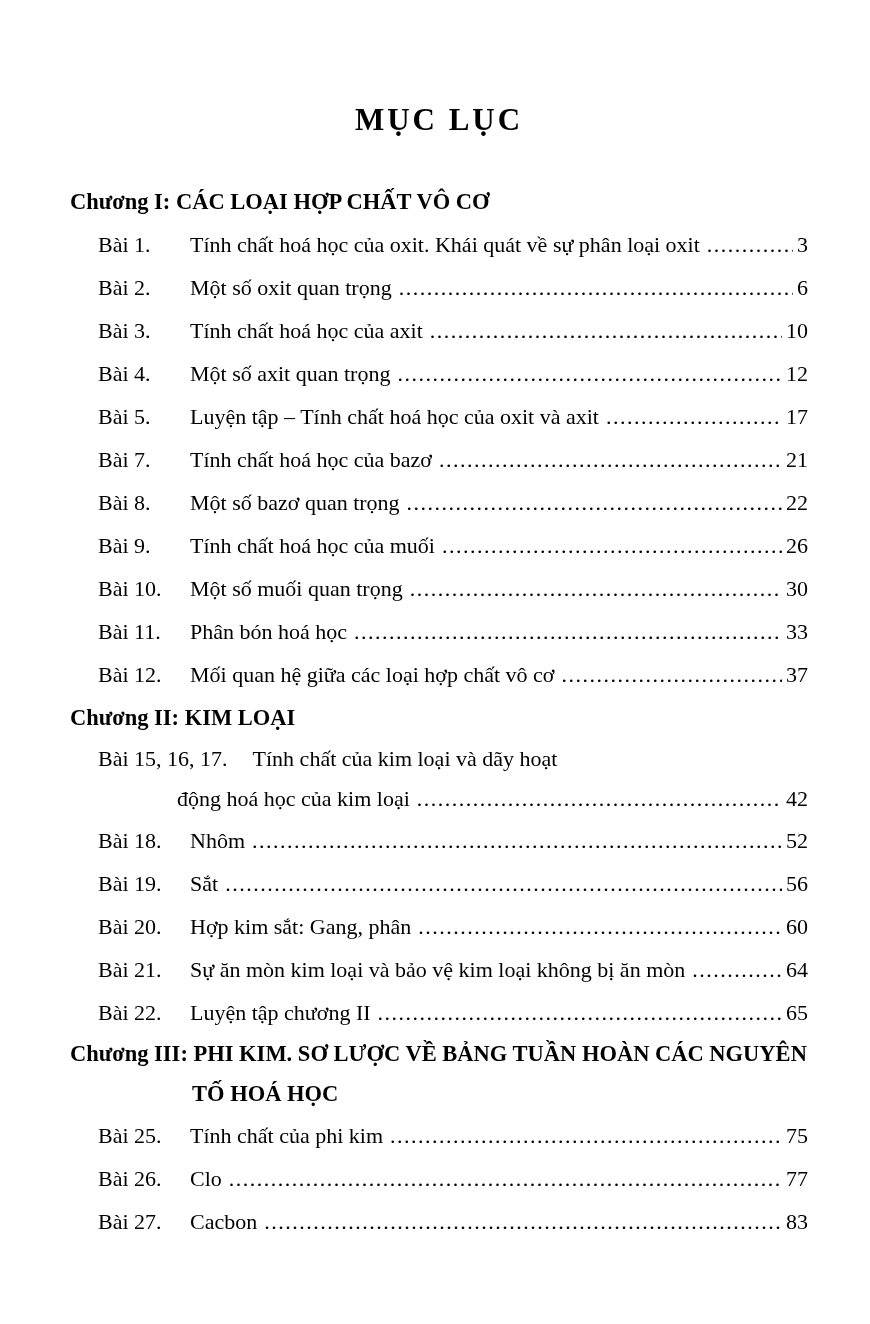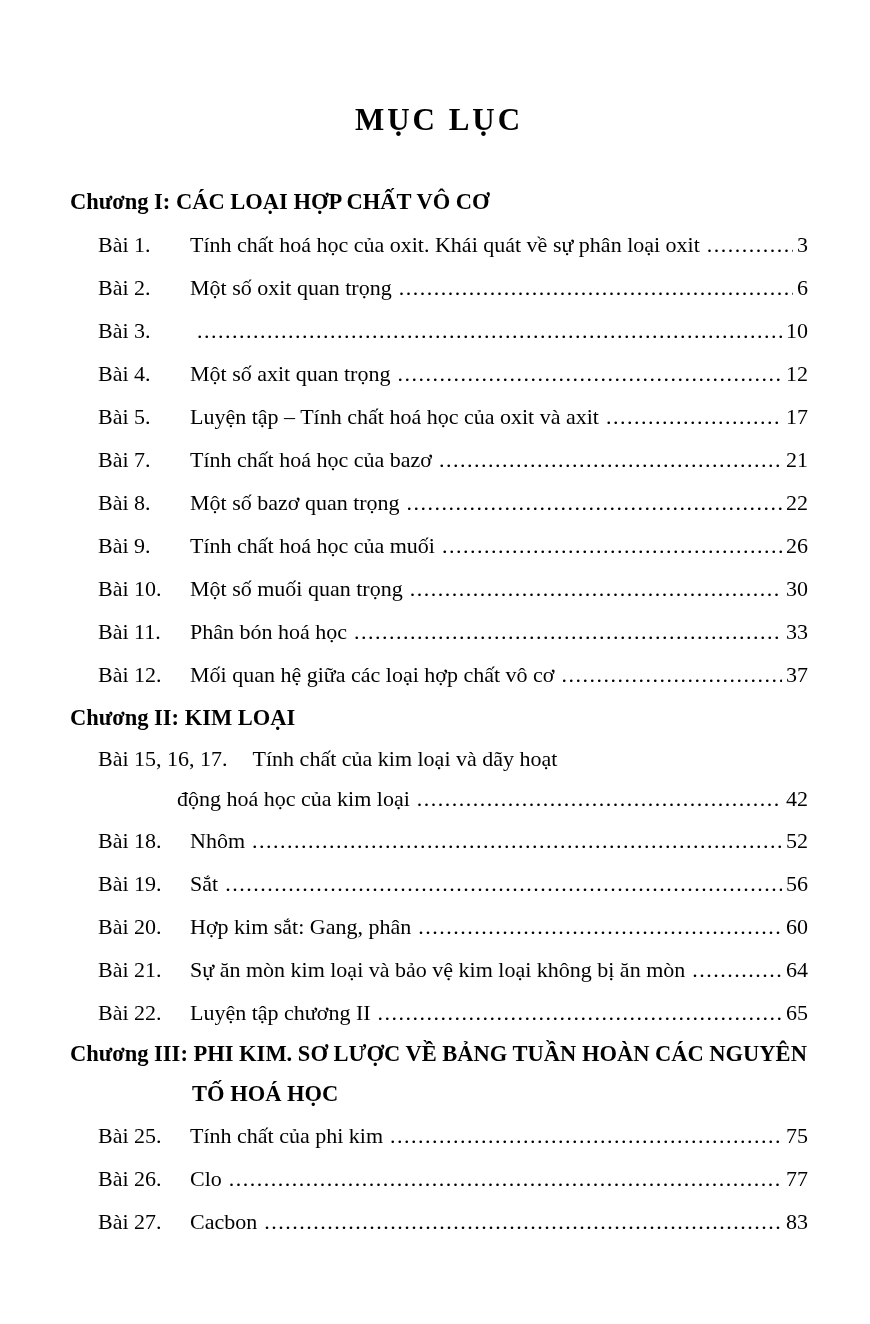--- a/index.html
+++ b/index.html
@@ -112,20 +112,21 @@
     <span class="pg">3</span>
   </div>
   <div class="toc-row">
     <span class="lbl">Bài 2.</span>
     <span class="ttl">Một số oxit quan trọng</span>
     <span class="dots"></span>
     <span class="pg">6</span>
   </div>
   <div class="toc-row">
     <span class="lbl">Bài 3.</span>
+    <span class="ttl">Tính chất hoá học của axit</span>
     <span class="dots"></span>
     <span class="pg">10</span>
   </div>
   <div class="toc-row">
     <span class="lbl">Bài 4.</span>
     <span class="ttl">Một số axit quan trọng</span>
     <span class="dots"></span>
     <span class="pg">12</span>
   </div>
   <div class="toc-row">

